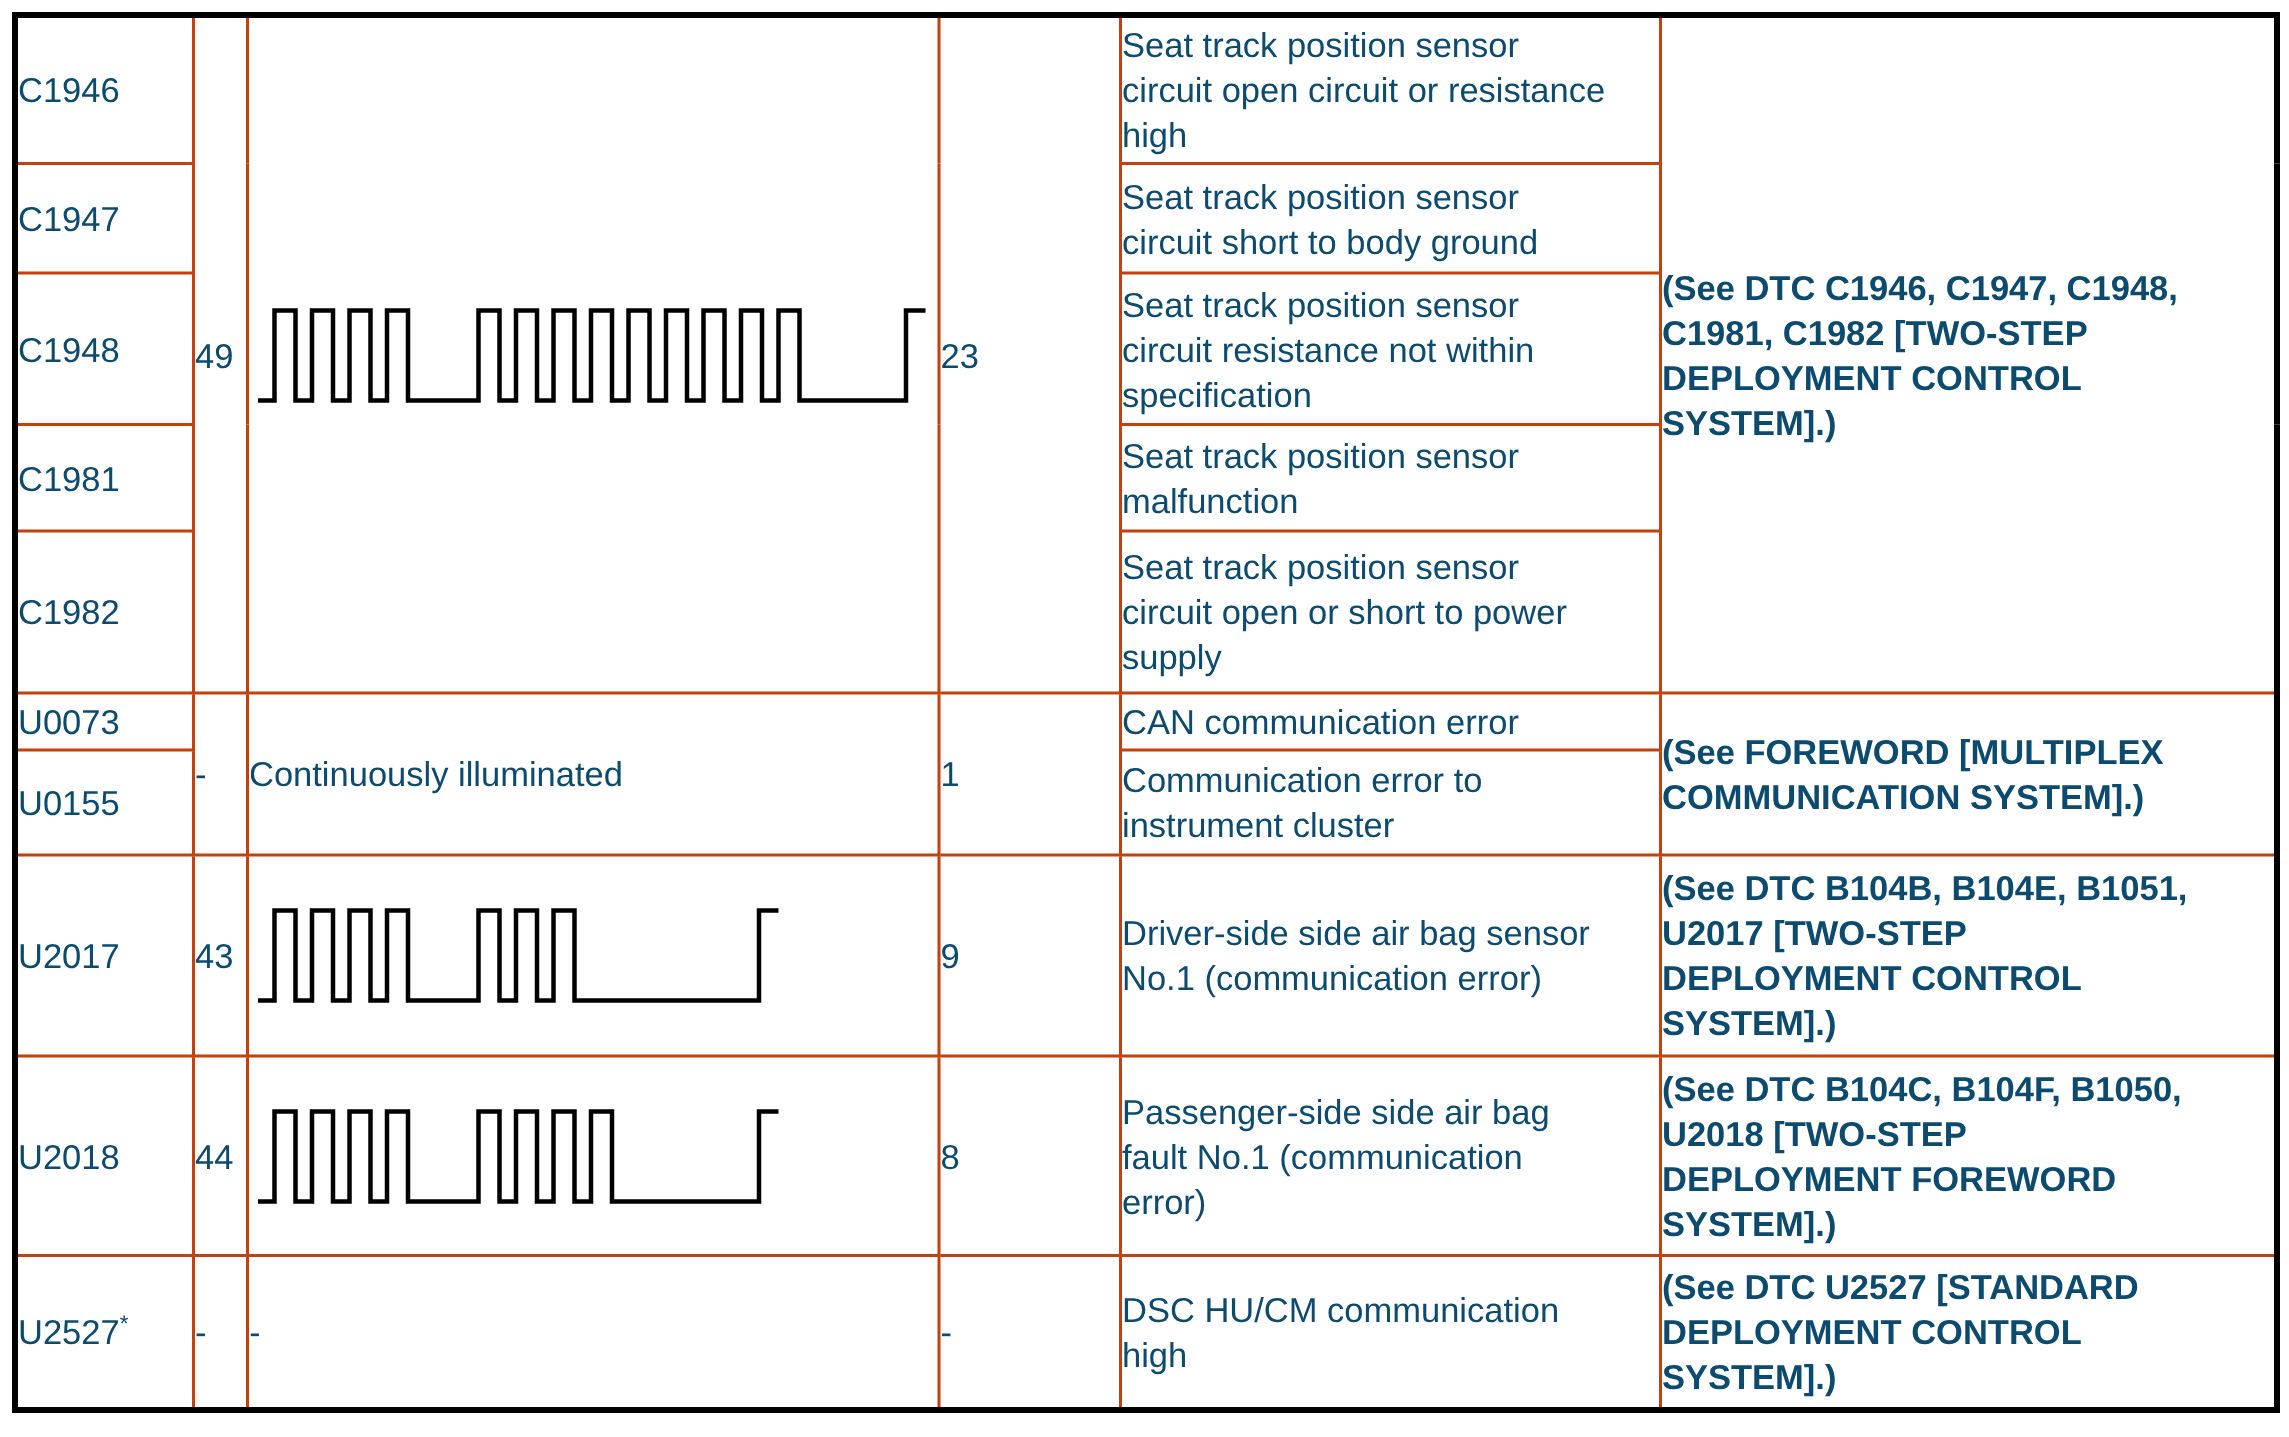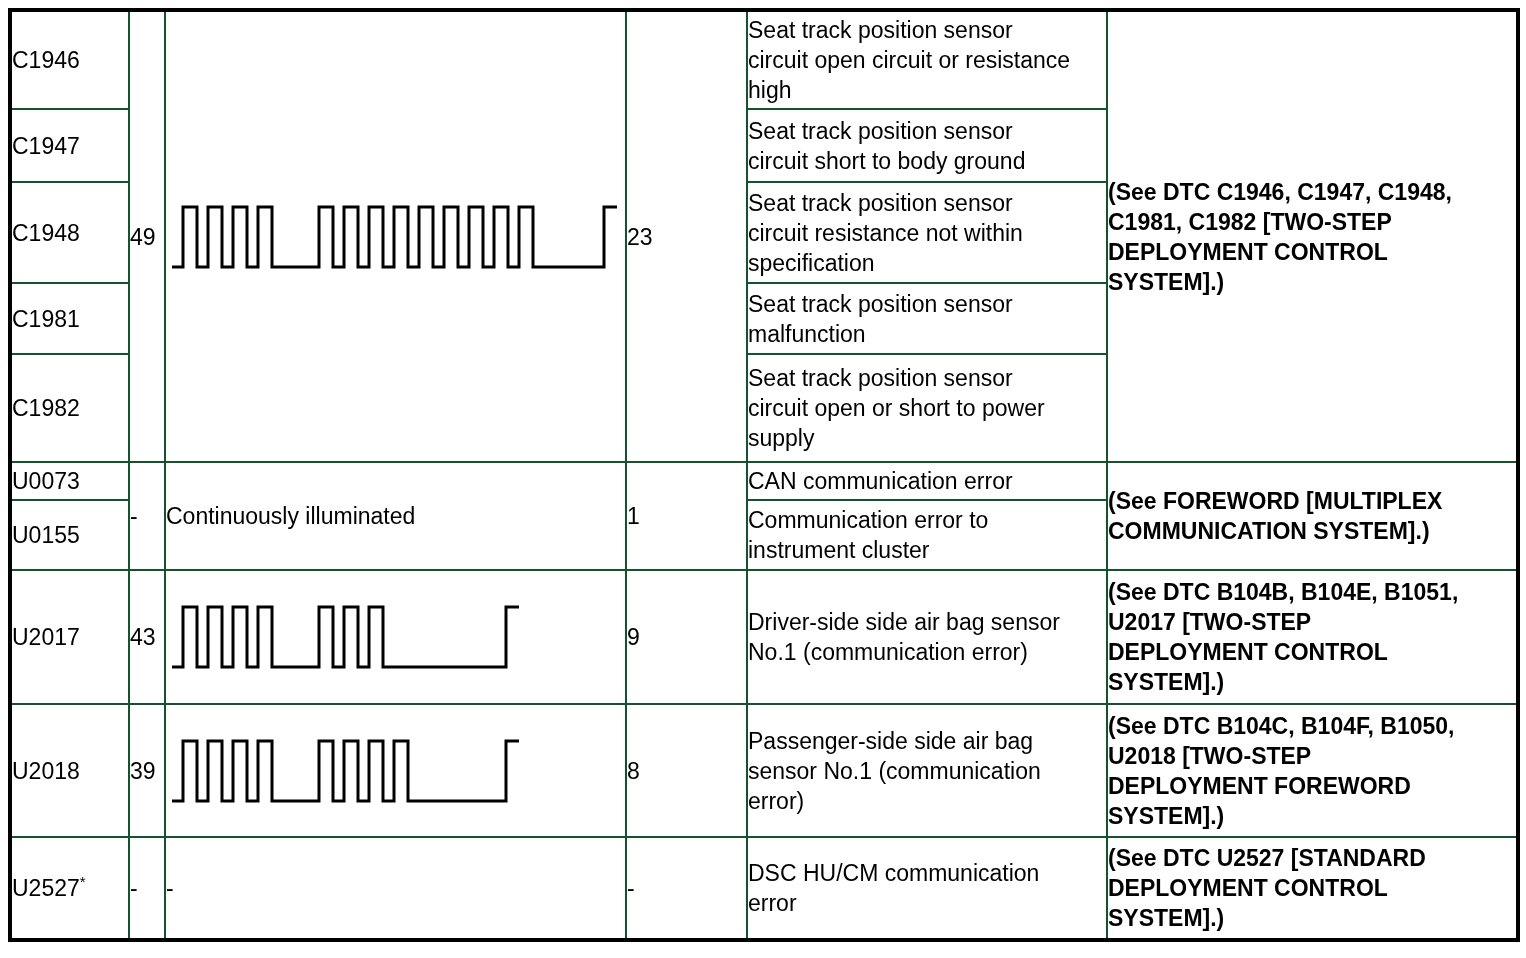--- a/index.html
+++ b/index.html
@@ -15,23 +15,23 @@
     left: 8px;
     top: 8px;
   }
   table.dtc {
     border-collapse: collapse;
     table-layout: fixed;
     width: 1508px;
     background: #ffffff;
   }
   table.dtc td {
-    border: 2px solid #14532d;
+    border: 2px solid #c2410c;
     vertical-align: middle;
-    color: #000000;
+    color: #0c4a6e;
     font-size: 23px;
     line-height: 30px;
     overflow: hidden;
     padding: 0;
   }
   table.dtc {
     border: 4px solid #000000;
   }
   td.dtc-cell   { padding-left: 8px; }
   td.code-cell  { padding-left: 4px; }
@@ -121,41 +121,41 @@
         <td class="count-cell">9</td>
         <td class="desc-cell">Driver-side side air bag sensor
 No.1 (communication error)</td>
         <td class="ref-cell">(See DTC B104B, B104E, B1051,
 U2017 [TWO-STEP
 DEPLOYMENT CONTROL
 SYSTEM].)</td>
       </tr>
       <tr style="height:133px">
         <td class="dtc-cell">U2018</td>
-        <td class="code-cell">39</td>
+        <td class="code-cell">44</td>
         <td class="wave-cell">
           <svg class="wave" width="455" height="72" viewBox="0 0 455 72">
               <path d="M 6 66 H 17 V 6 H 31 V 66 H 42 V 6 H 56 V 66 H 67 V 6 H 81 V 66 H 92 V 6 H 106 V 66 H 153 V 6 H 167 V 66 H 178 V 6 H 192 V 66 H 203 V 6 H 217 V 66 H 228 V 6 H 242 V 66 H 340 V 6 H 353" fill="none" stroke="#000000" stroke-width="3"></path>
             </svg>
         </td>
         <td class="count-cell">8</td>
         <td class="desc-cell">Passenger-side side air bag
-sensor No.1 (communication
+fault No.1 (communication
 error)</td>
         <td class="ref-cell">(See DTC B104C, B104F, B1050,
 U2018 [TWO-STEP
 DEPLOYMENT FOREWORD
 SYSTEM].)</td>
       </tr>
       <tr style="height:103px">
         <td class="dtc-cell"><span>U2527</span><sup class="star">*</sup></td>
         <td class="code-cell">-</td>
         <td class="text-pattern-cell">-</td>
         <td class="count-cell">-</td>
         <td class="desc-cell">DSC HU/CM communication
-error</td>
+high</td>
         <td class="ref-cell">(See DTC U2527 [STANDARD
 DEPLOYMENT CONTROL
 SYSTEM].)</td>
       </tr>
     </tbody>
   </table>
 </div>
 
 </body></html>

